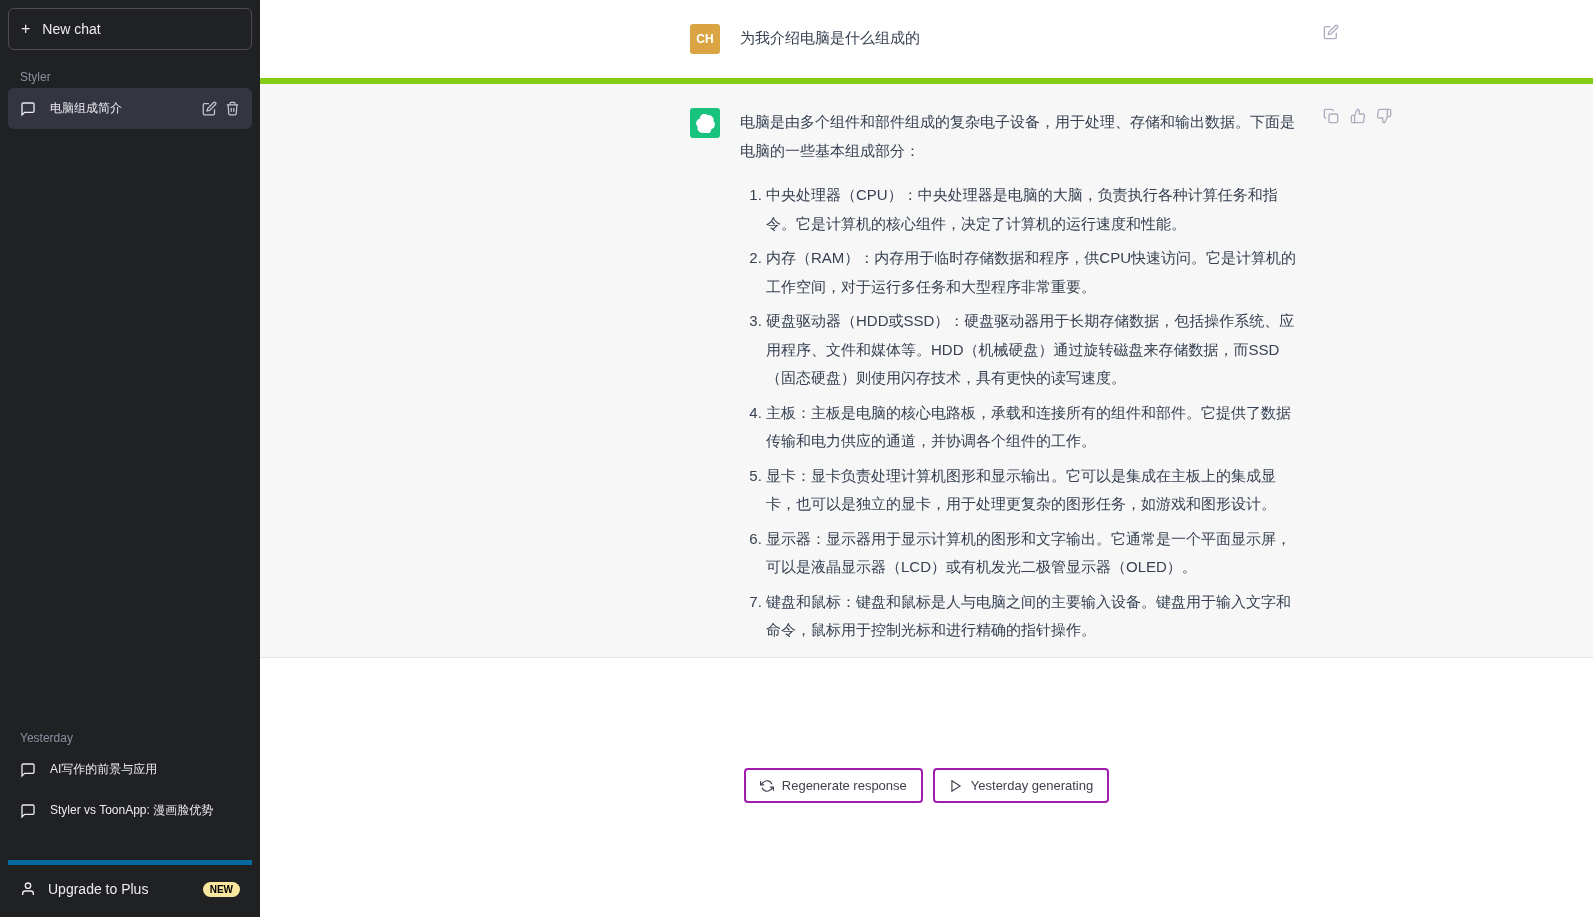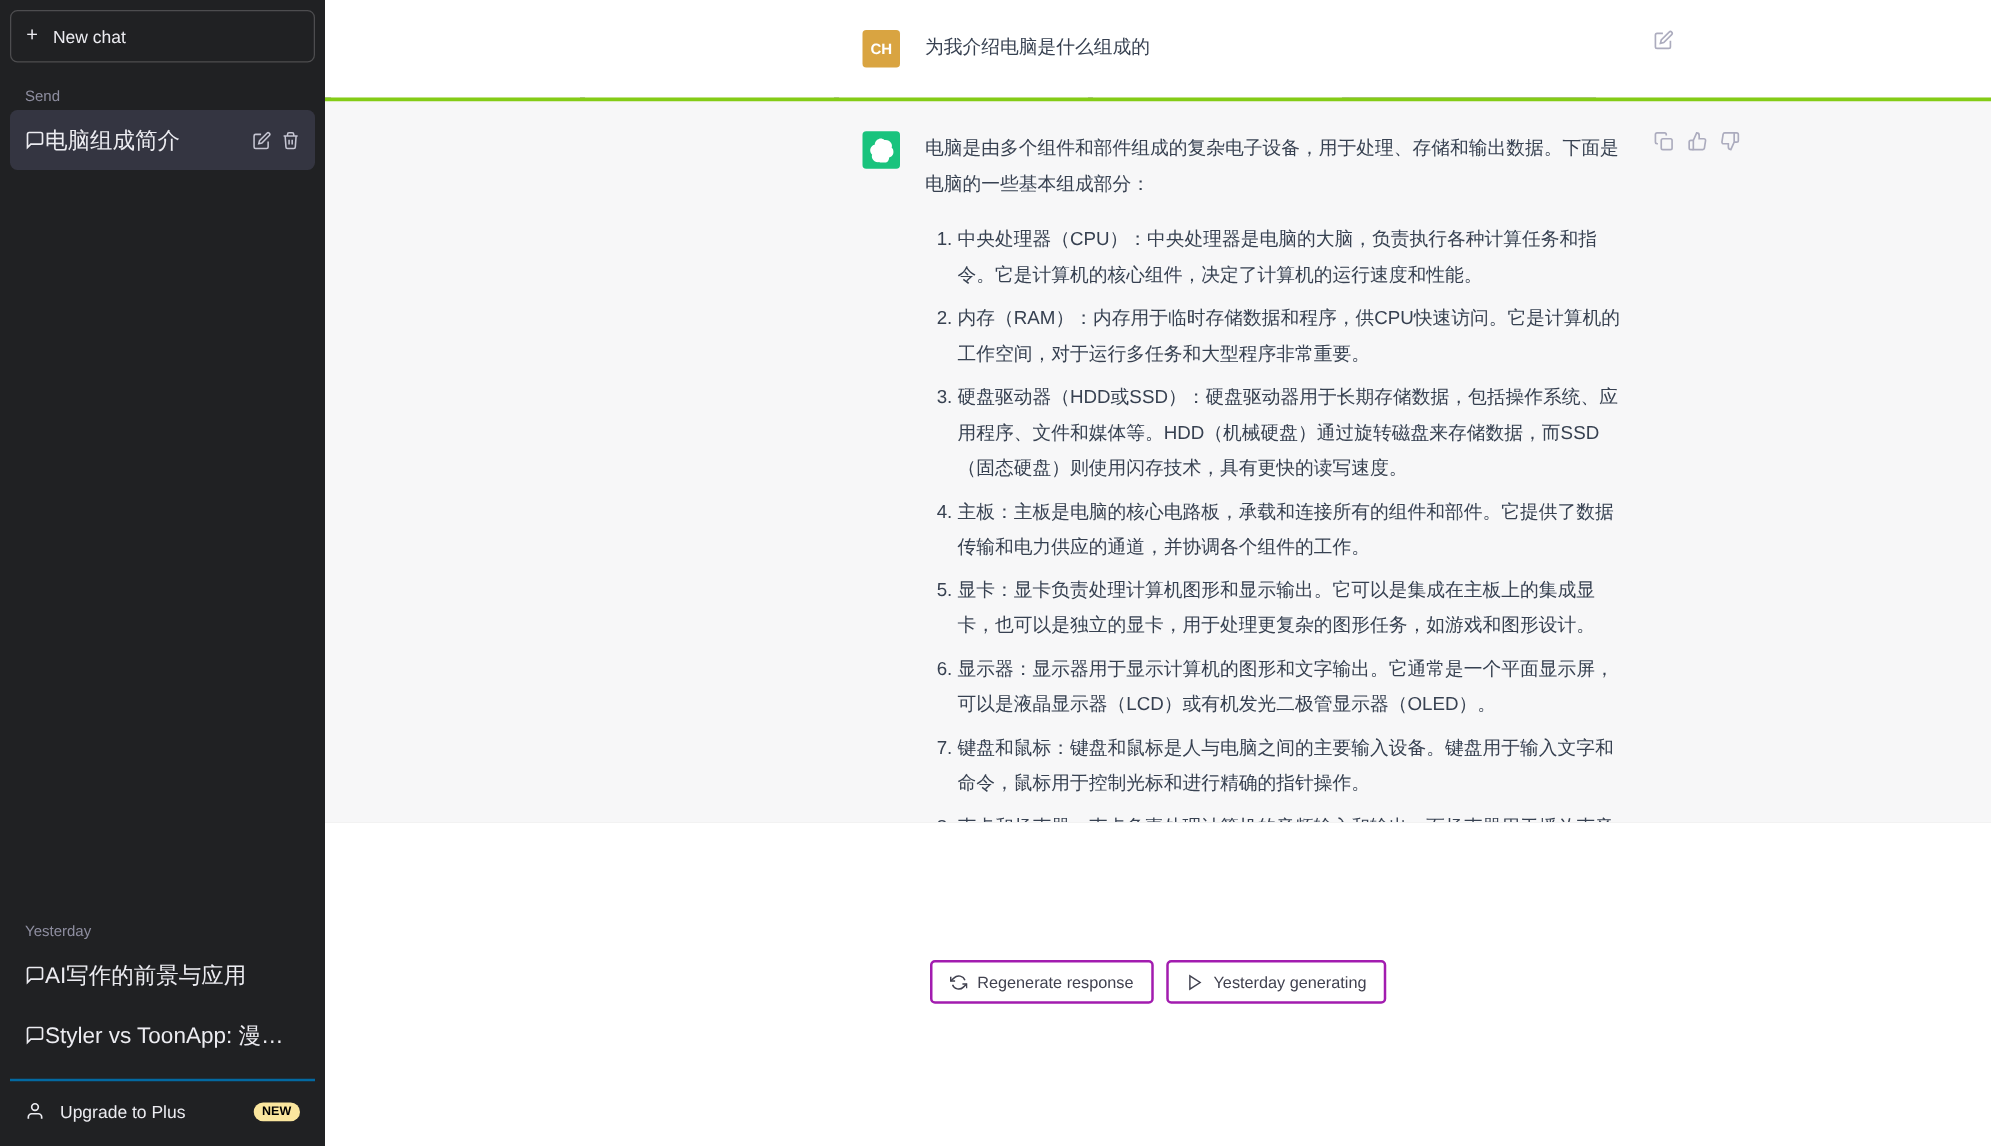--- a/index.html
+++ b/index.html
@@ -35,45 +35,45 @@
     .plus-icon { font-size: 16px; line-height: 1; }
     .section-label {
       font-size: 12px;
       color: #8e8ea0;
       padding: 12px 12px 4px 12px;
     }
     .chat-list { flex: 1; overflow-y: auto; }
     .chat-item {
       display: flex;
       align-items: center;
-      gap: 0;
+      gap: 14px;
       padding: 12px;
       border-radius: 6px;
       cursor: pointer;
-      font-size: 18px;
+      font-size: 12px;
       color: #ececf1;
       position: relative;
       white-space: nowrap;
       overflow: hidden;
     }
     .chat-item.active { background: #343541; }
     .chat-item .chat-icon { width: 16px; height: 16px; flex-shrink: 0; }
     .chat-item .chat-title {
       flex: 1;
       overflow: hidden;
       text-overflow: ellipsis;
     }
     .chat-item .actions {
       display: flex;
       gap: 8px;
       color: #c5c5d2;
       flex-shrink: 0;
     }
     .chat-item .actions span { cursor: pointer; }
-    .sidebar-bottom { border-top: 2px solid #0369a1; padding-top: 4px; margin-top: 4px; }
+    .sidebar-bottom { border-top: 5px solid #0369a1; padding-top: 4px; margin-top: 4px; }
     .upgrade-item {
       display: flex;
       align-items: center;
       gap: 12px;
       padding: 12px;
       border-radius: 6px;
       cursor: pointer;
       font-size: 14px;
     }
     .badge {
@@ -98,21 +98,21 @@
       overflow-y: auto;
     }
     .message {
       display: flex;
       gap: 20px;
       padding: 24px;
       padding-left: 430px;
       padding-right: 200px;
     }
     .message.user { background: #ffffff; }
-    .message.assistant { background: #f7f7f8; border-top:3px solid #84cc16; border-bottom:1px solid #e5e5e5;}
+    .message.assistant { background: #f7f7f8; border-top:6px solid #84cc16; border-bottom:1px solid #e5e5e5;}
     .avatar {
       width: 30px;
       height: 30px;
       border-radius: 3px;
       display: flex;
       align-items: center;
       justify-content: center;
       font-size: 12px;
       font-weight: 600;
       flex-shrink: 0;
@@ -206,21 +206,21 @@
 </head>
 <body>
 
 <div class="sidebar">
   <div class="new-chat-btn">
     <span class="plus-icon">+</span>
     <span>New chat</span>
   </div>
 
   <div class="chat-list">
-    <div class="section-label">Send</div>
+    <div class="section-label">Styler</div>
 
     <div class="chat-item active">
       <span class="chat-icon">
         <svg viewBox="0 0 24 24" width="16" height="16" fill="none" stroke="currentColor" stroke-width="2">
             <path d="M21 15a2 2 0 0 1-2 2H7l-4 4V5a2 2 0 0 1 2-2h14a2 2 0 0 1 2 2z"></path>
           </svg>
       </span>
       <span class="chat-title">电脑组成简介</span>
       <span class="actions">
         <span>

